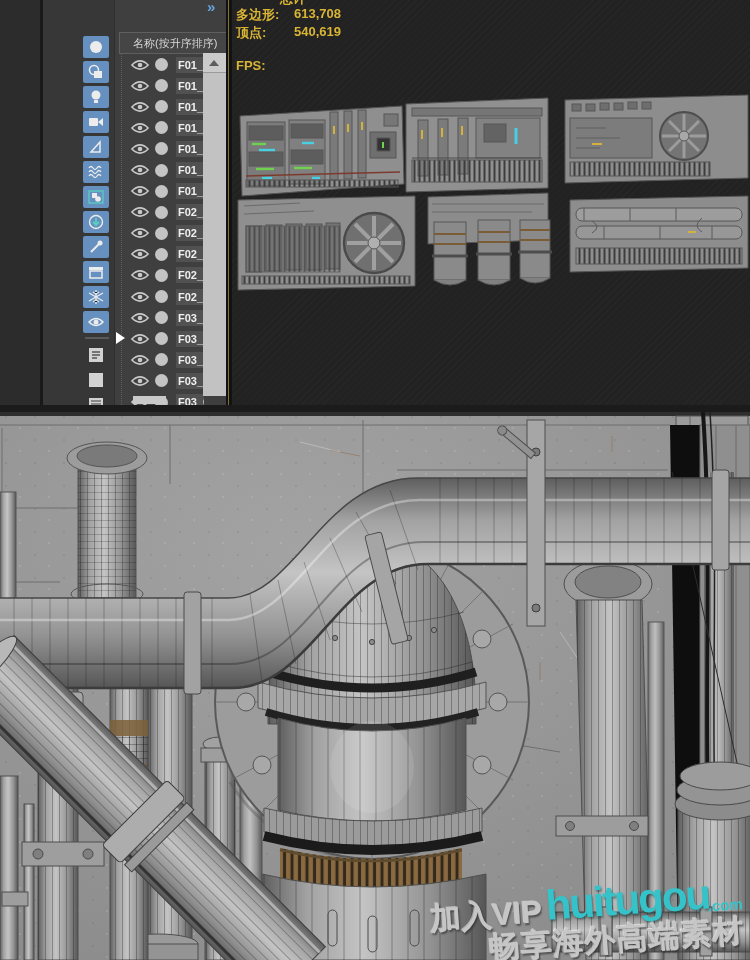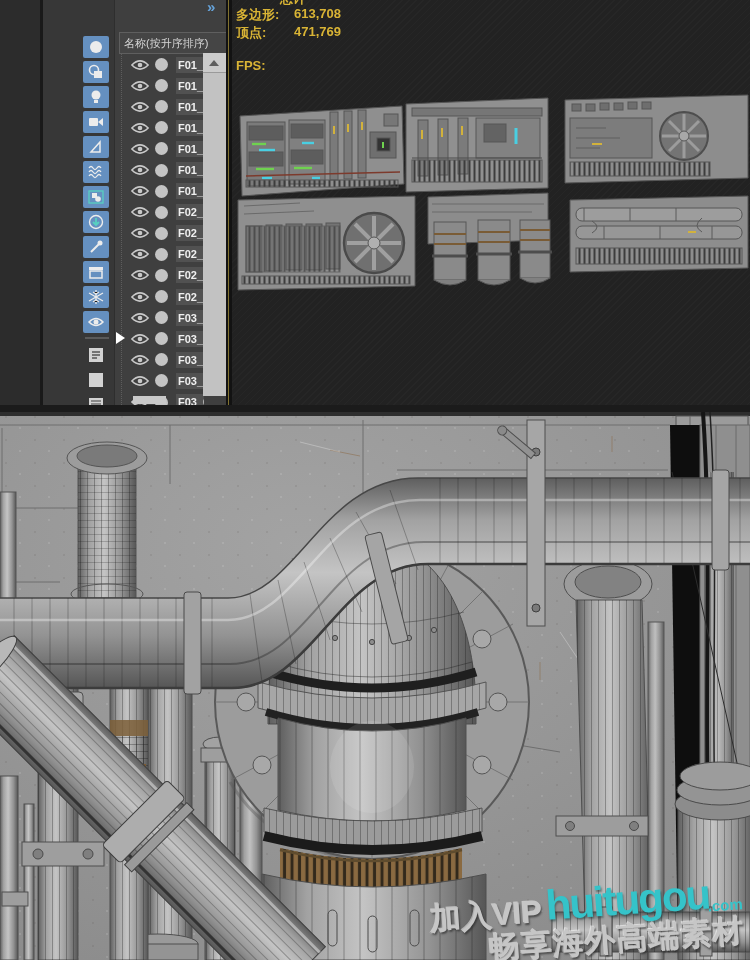--- a/index.html
+++ b/index.html
@@ -12,21 +12,21 @@
   .col-div{position:absolute;left:40px;top:0;width:3px;height:405px;background:#191919;}
   .col-panel{position:absolute;left:43px;top:0;width:71px;height:405px;background:#373737;}
   .filter-col{position:absolute;left:83px;top:36px;width:28px;}
   .ficon{width:26px;height:22px;margin-bottom:3px;border-radius:2px;background:#6590c0;
          display:flex;align-items:center;justify-content:center;}
   .ficon.gray{background:transparent;}
   .fsep{height:2px;background:#5a5a5a;margin:4px 2px 5px 2px;}
   
   .explorer{position:absolute;left:114px;top:0;width:118px;height:405px;background:#3f3f3f;border-left:1px solid #2e2e2e;overflow:hidden;}
   .ex-header{position:absolute;left:4px;top:32px;width:112px;height:22px;background:#454545;border:1px solid #5f5f5f;
-             color:#d6d6d6;font-size:11px;line-height:20px;padding-left:4px;white-space:nowrap;overflow:hidden;}
+             color:#d6d6d6;font-size:11px;line-height:20px;padding-left:13px;white-space:nowrap;overflow:hidden;}
   .rows{position:absolute;left:0;top:54px;width:118px;height:351px;overflow:hidden;}
   .rows::before{content:"";position:absolute;left:6px;top:0;bottom:0;border-left:1px dotted #5d5d5d;}
   .row{position:relative;height:21.1px;display:flex;align-items:center;padding-left:16px;}
   .row .eye{width:18px;height:12px;flex:none;}
   .row .dot{width:13px;height:13px;border-radius:50%;background:#c4c4c4;margin-left:6px;flex:none;}
   .row-label{margin-left:8px;background:#515151;min-width:28px;max-width:28px;height:16px;line-height:16px;
              font-size:11px;font-weight:bold;color:#efefef;padding-left:2px;overflow:hidden;white-space:nowrap;}
   .row-arrow{display:none;}
   .row.current .row-arrow{display:block;position:absolute;left:1px;top:4px;width:0;height:0;
              border-left:9px solid #fff;border-top:6px solid transparent;border-bottom:6px solid transparent;}
@@ -493,21 +493,21 @@
           <rect x="344" y="248" width="166" height="16" fill="url(#ticks)"></rect>
         </g>
       </svg>
 
       <div class="stats">
         <div class="stat-total">总计</div>
         <div class="stat-grid">
           <span>多边形:</span>
           <span>613,708</span>
           <span>顶点:</span>
-          <span>471,769</span>
+          <span>540,619</span>
         </div>
         <div class="stat-fps">FPS:</div>
       </div>
     </div>
   </div>
 
   <div class="h-div"></div>
 
   <div class="viewport-bottom">
     <svg class="scene" width="750" height="548" viewBox="0 0 750 548">

